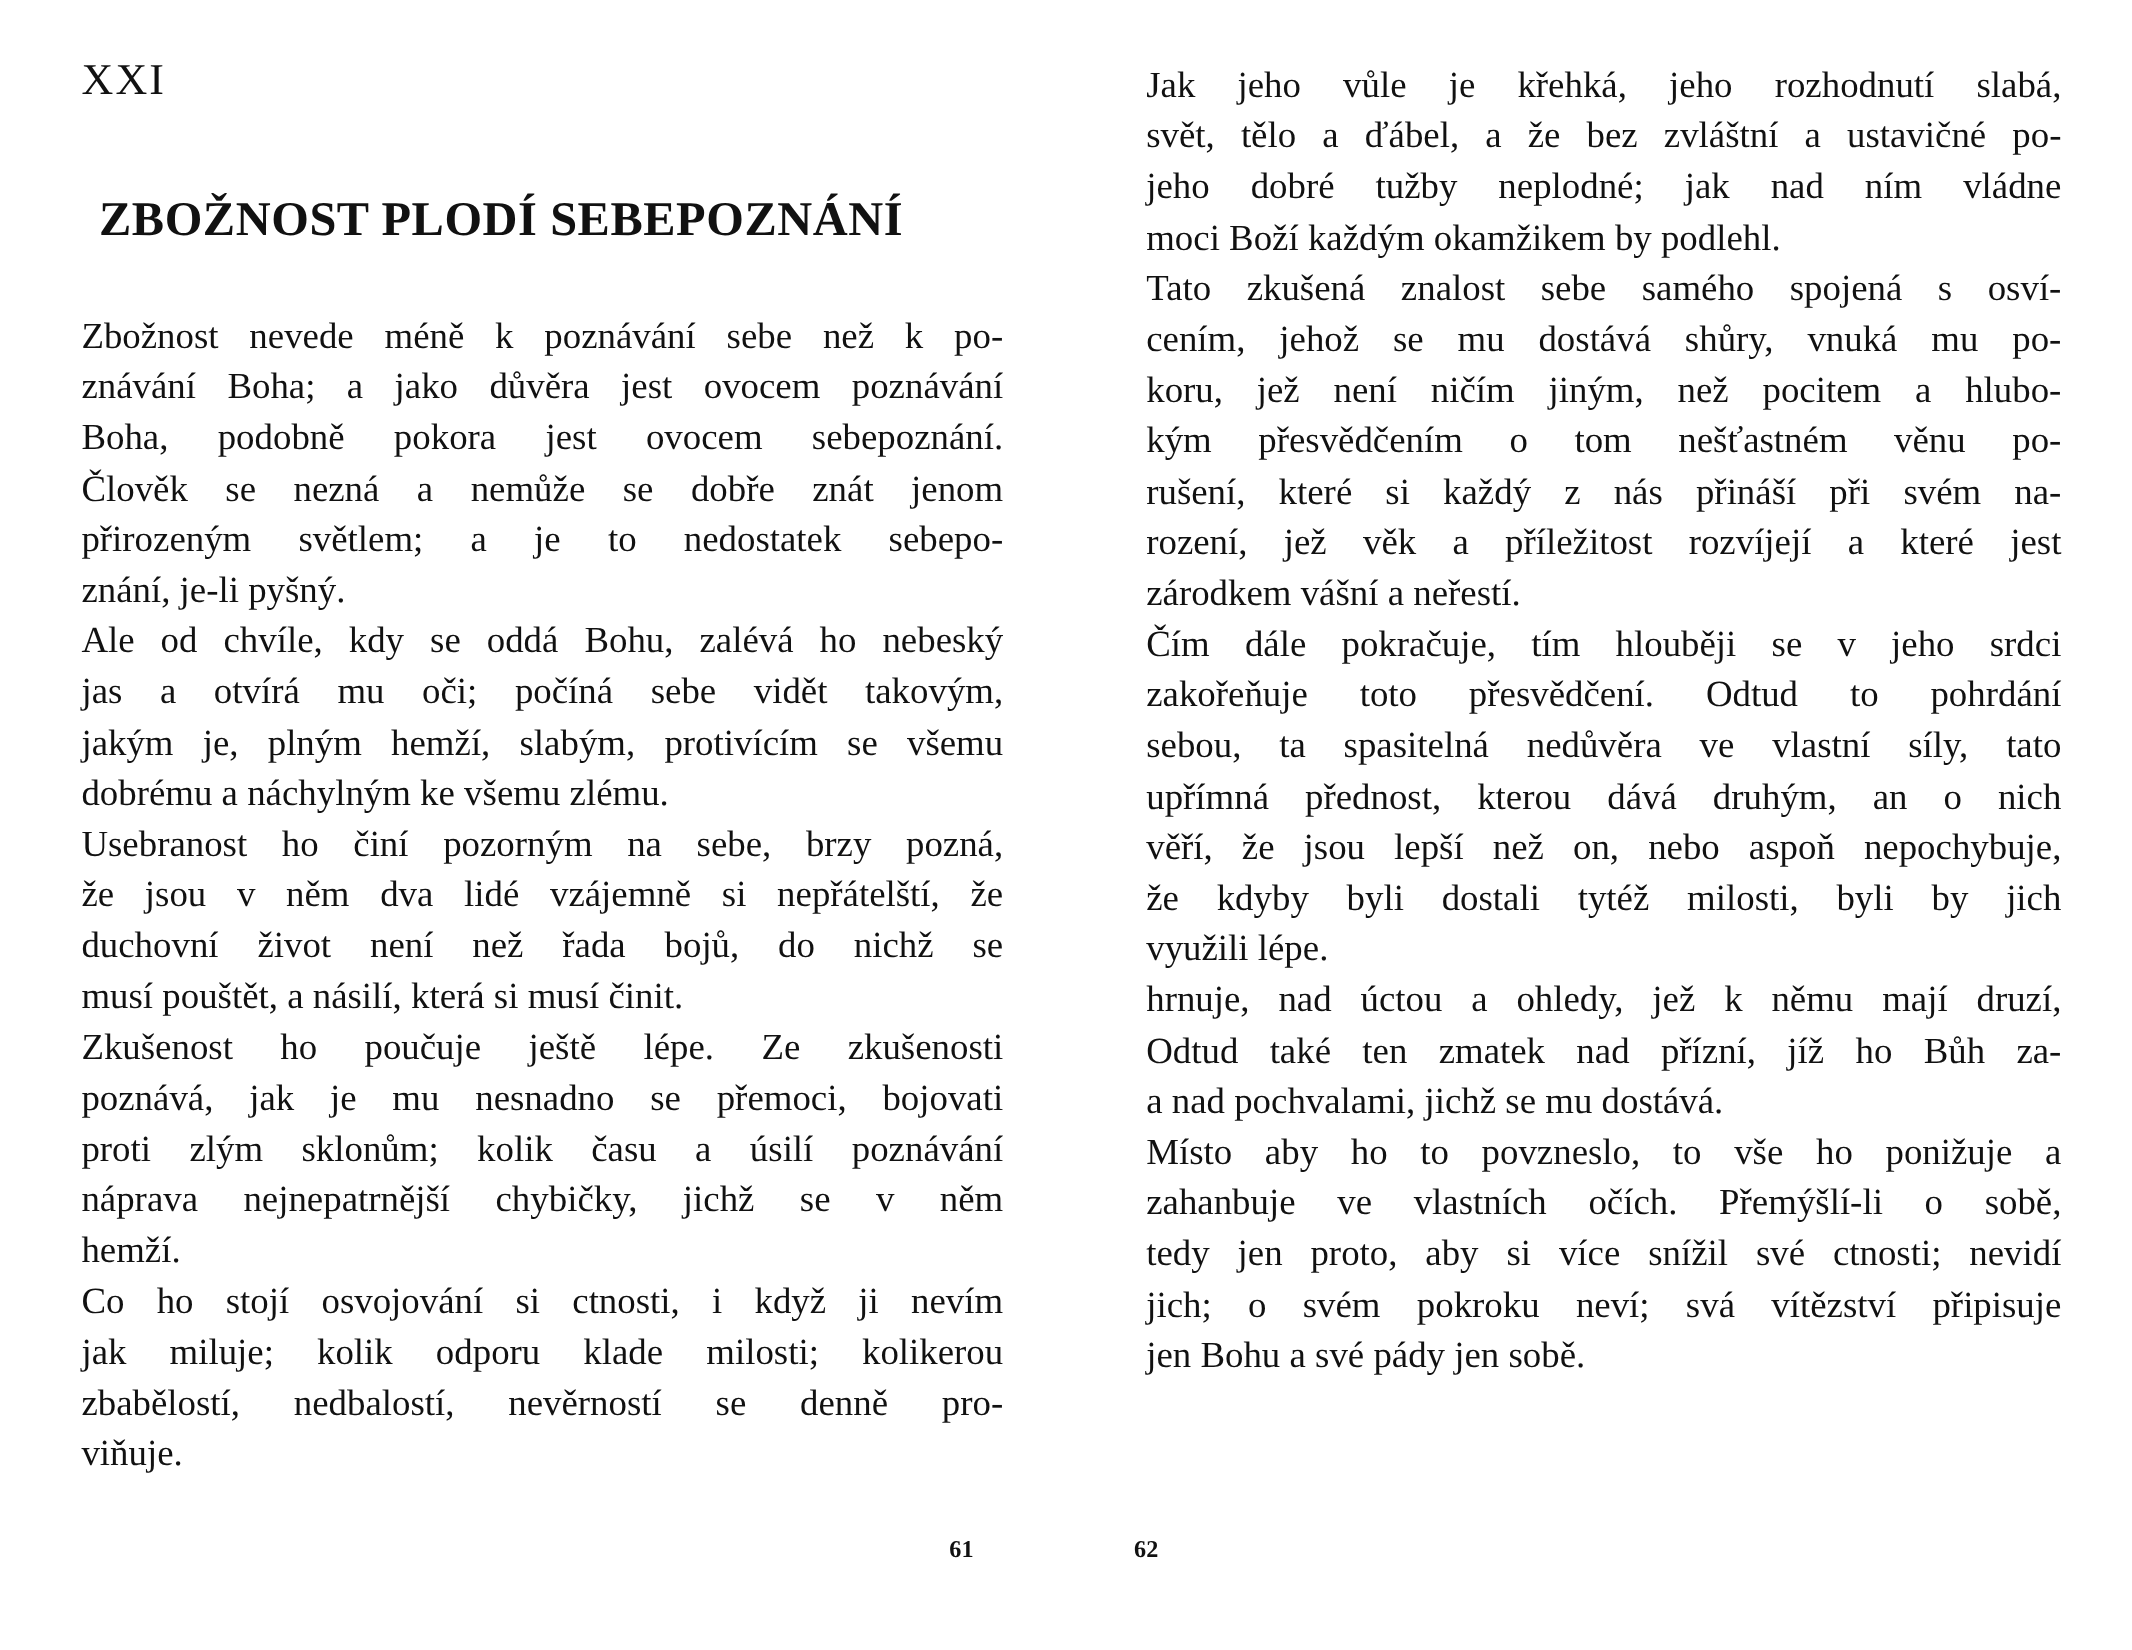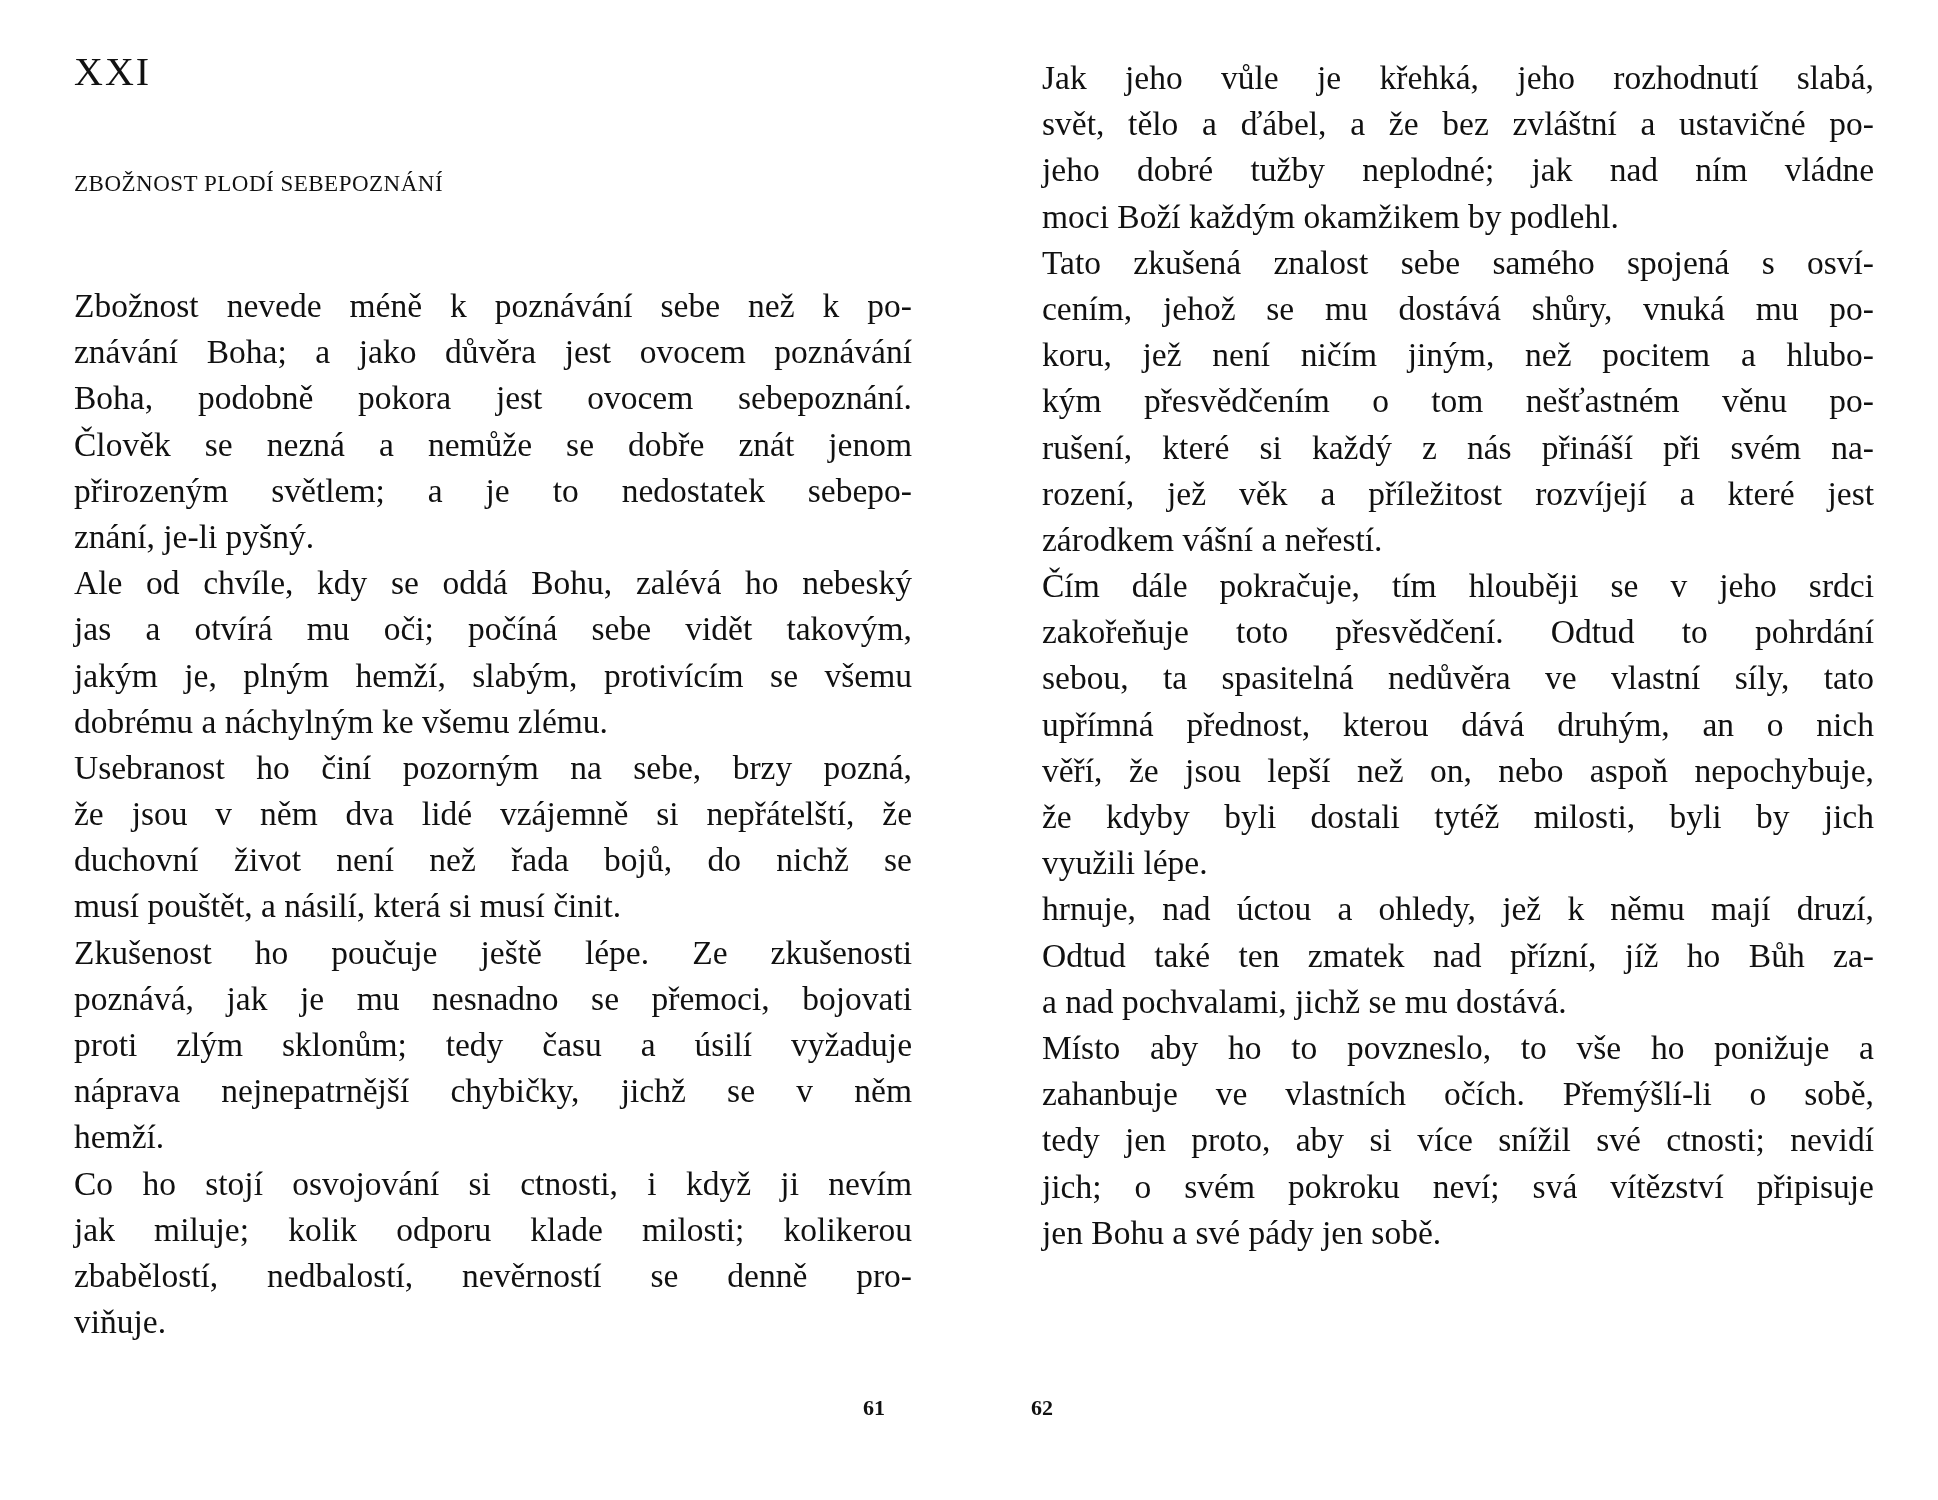--- a/index.html
+++ b/index.html
@@ -30,25 +30,25 @@
       font-size: 40px;
       letter-spacing: 2px;
       line-height: 40px;
       margin: 0;
       font-weight: normal;
     }
     .chapter-title {
       position: absolute;
       left: 74px;
       top: 164px;
-      font-size: 23px;
+      font-size: 44px;
       letter-spacing: 0.5px;
       line-height: 40px;
-      margin: 0;
-      font-weight: normal;
+      margin: 16px;
+      font-weight: bold;
     }
     .body-text {
       position: absolute;
       font-size: 33.5px;
       line-height: 46.2px;
     }
     .page-left .body-text { left: 74px; top: 283px; width: 838px; }
     .page-right .body-text { left: 73px; top: 55px; width: 832px; }
 
     .para { margin: 0; }
@@ -97,21 +97,21 @@
       </p>
       <p class="para">
         <span class="line">Usebranost ho činí pozorným na sebe, brzy pozná,</span>
         <span class="line">že jsou v něm dva lidé vzájemně si nepřátelští, že</span>
         <span class="line">duchovní život není než řada bojů, do nichž se</span>
         <span class="line last">musí pouštět, a násilí, která si musí činit.</span>
       </p>
       <p class="para">
         <span class="line">Zkušenost ho poučuje ještě lépe. Ze zkušenosti</span>
         <span class="line">poznává, jak je mu nesnadno se přemoci, bojovati</span>
-        <span class="line">proti zlým sklonům; tedy času a úsilí vyžaduje</span>
+        <span class="line">proti zlým sklonům; kolik času a úsilí poznávání</span>
         <span class="line">náprava nejnepatrnější chybičky, jichž se v něm</span>
         <span class="line last">hemží.</span>
       </p>
       <p class="para">
         <span class="line">Co ho stojí osvojování si ctnosti, i když ji nevím</span>
         <span class="line">jak miluje; kolik odporu klade milosti; kolikerou</span>
         <span class="line">zbabělostí, nedbalostí, nevěrností se denně pro-</span>
         <span class="line last">viňuje.</span>
       </p>
     </div>

